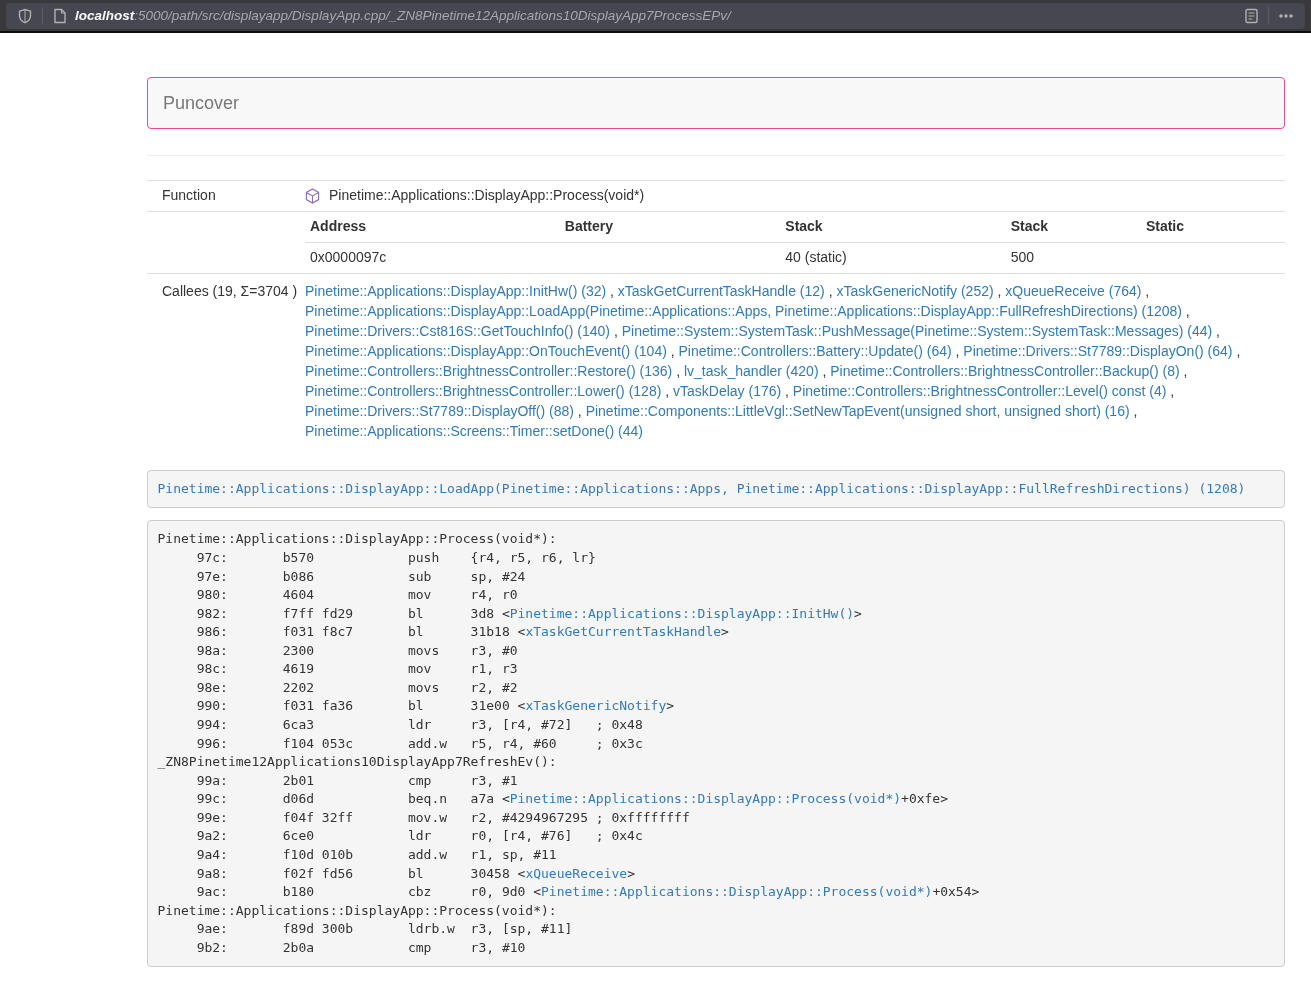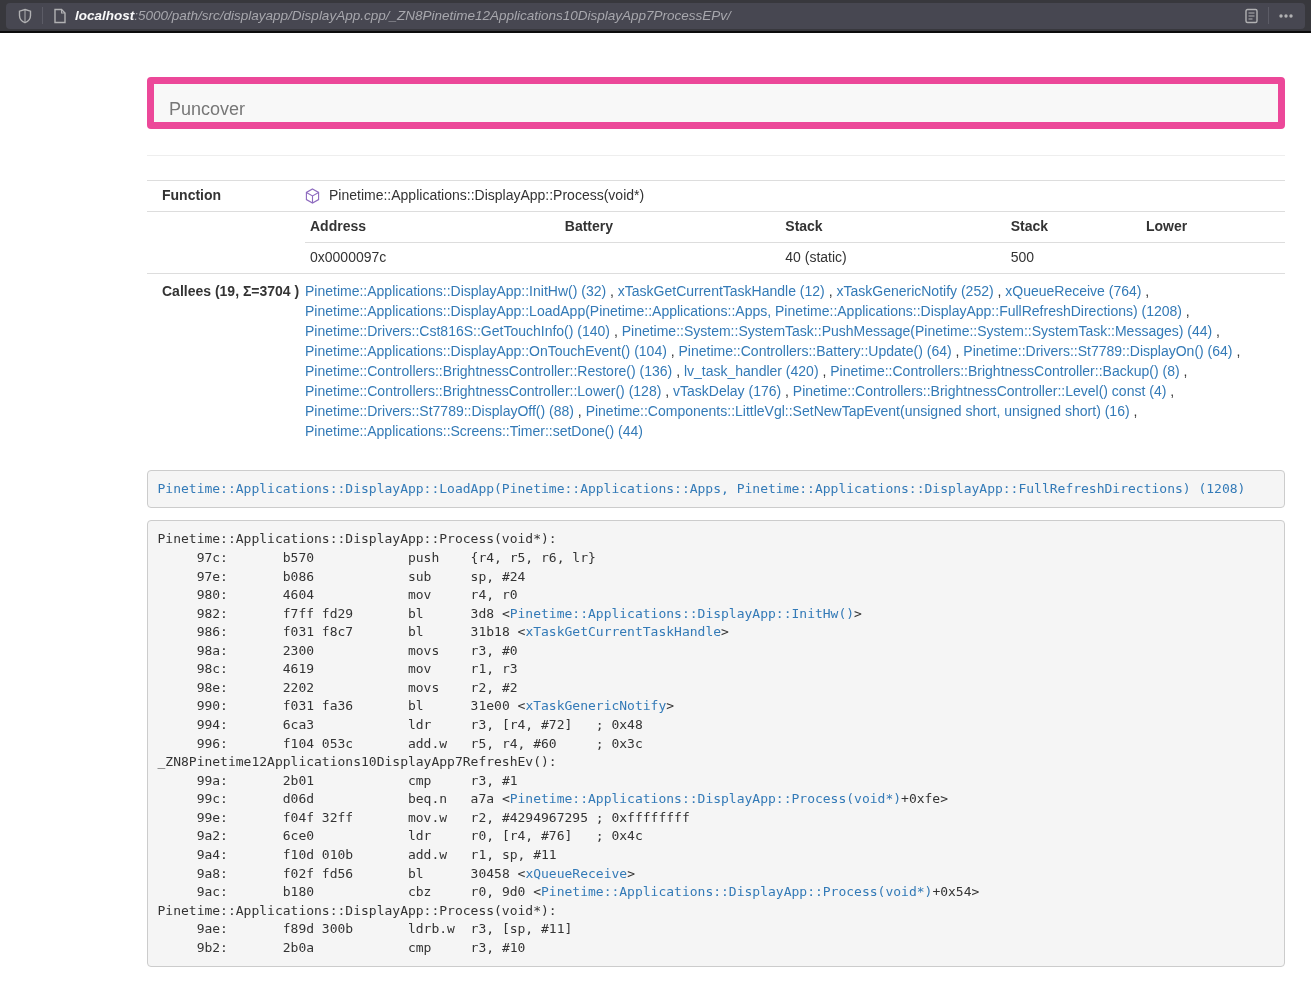--- a/index.html
+++ b/index.html
@@ -41,21 +41,21 @@
   }
   .url-text .host { color: #f9f9fa; font-weight: bold; }
   .url-text .path { color: #a7a7ad; }
   .dots { letter-spacing: 1px; color: #b1b1b3; font-size: 12px; font-weight: bold; }
   
   .container { margin-left: 147px; width: 1138px; }
   .navbar {
     margin-top: 44px;
     height: 52px;
     background: #f8f8f8;
-    border: 7px solid #ec4899;
+    border: 1px solid #ec4899;
     border-radius: 4px;
   }
   .brand {
     display: inline-block;
     padding: 0 15px;
     line-height: 50px;
     font-size: 18px;
     color: #777;
     text-decoration: none;
   }
@@ -69,21 +69,21 @@
   table.tbl { width: 100%; border-collapse: collapse; margin-bottom: 20px; }
   table.tbl > tbody > tr > th,
   table.tbl > tbody > tr > td {
     border-top: 1px solid #ddd;
     vertical-align: top;
     text-align: left;
     line-height: 1.42857;
   }
   th.rowhdr {
     width: 158px;
-    font-weight: bold;
+    font-weight: normal;
     padding: 5px 5px 5px 15px;
     white-space: nowrap;
   }
   td.val { padding: 5px 5px 5px 0; }
   tr.pad > th.rowhdr, tr.pad > td.val { padding-top: 8px; padding-bottom: 8px; }
   td.subtbl-cell { padding: 0; }
   table.inner { width: 100%; border-collapse: collapse; }
   table.inner th, table.inner td { text-align: left; padding: 5px; line-height: 1.42857; vertical-align: top; }
   table.inner thead th { border-bottom: 1px solid #ddd; font-weight: bold; }
   .func-row { display: flex; align-items: flex-start; }
@@ -170,21 +170,21 @@
       <tr>
         <td class="subtbl-cell"></td>
         <td class="subtbl-cell">
           <table class="inner">
             <thead>
               <tr>
                 <th style="width:26%">Address</th>
                 <th style="width:22.5%">Battery</th>
                 <th style="width:23%">Stack</th>
                 <th style="width:13.8%">Stack</th>
-                <th>Lower</th>
+                <th>Static</th>
               </tr>
             </thead>
             <tbody>
               <tr>
                 <td>0x0000097c</td>
                 <td></td>
                 <td>40 (static)</td>
                 <td>500</td>
                 <td></td>
               </tr>

